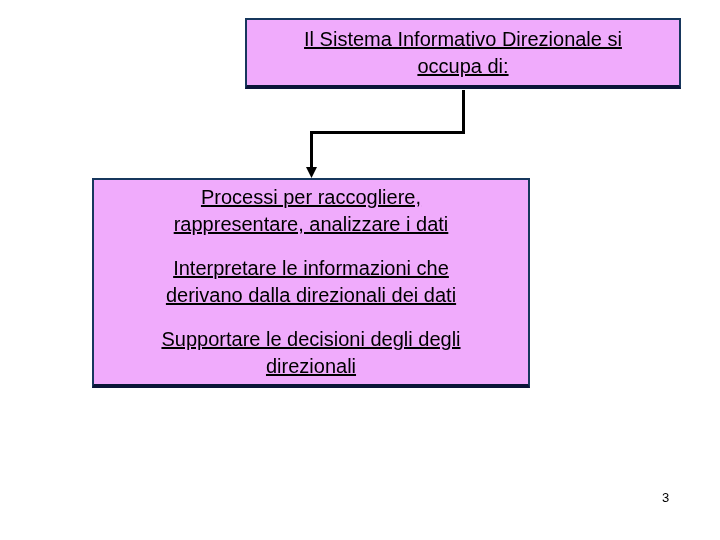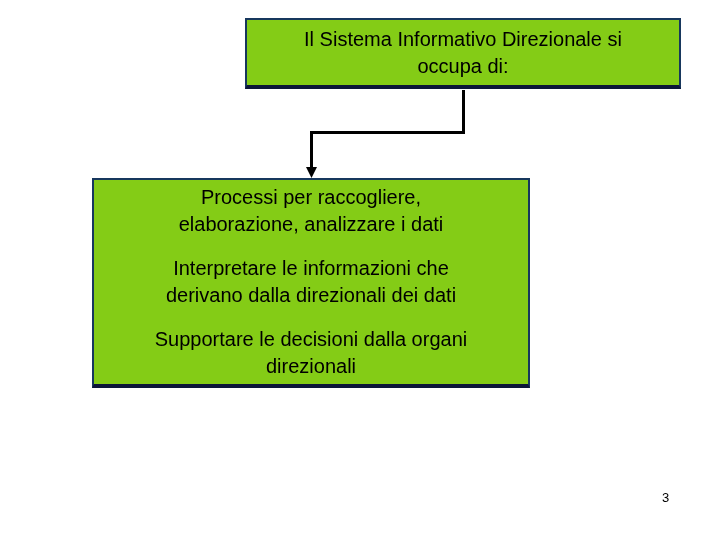--- a/index.html
+++ b/index.html
@@ -12,27 +12,29 @@
     width: 720px;
     height: 540px;
     background: #ffffff;
     font-family: "Liberation Sans", "DejaVu Sans", sans-serif;
     color: #000000;
     overflow: hidden;
   }
   .shape-box {
     position: absolute;
     box-sizing: border-box;
-    background: #84cc16;
+    background: #f0abfc;
     border: 2px solid #17375d;
     border-bottom: 4px solid #0b1538;
     display: flex;
     flex-direction: column;
+    align-items: center;
     justify-content: center;
     text-align: center;
+    text-decoration: underline;
   }
   .title-box {
     left: 245px;
     top: 18px;
     width: 436px;
     height: 71px;
   }
   .title-text {
     font-size: 20px;
     line-height: 27px;
@@ -76,22 +78,22 @@
 occupa di:</div>
   </div>
 
   <svg class="connector-svg" width="720" height="540" viewBox="0 0 720 540">
     <path d="M463.5,90 L463.5,132.5 L311.5,132.5 L311.5,168" fill="none" stroke="#000000" stroke-width="3"></path>
     <polygon points="311.5,178 306,167 317,167" fill="#000000"></polygon>
   </svg>
 
   <div class="shape-box content-box">
     <p class="content-item">Processi per raccogliere,
-elaborazione, analizzare i dati</p>
+rappresentare, analizzare i dati</p>
     <p class="content-item">Interpretare le informazioni che
 derivano dalla direzionali dei dati</p>
-    <p class="content-item">Supportare le decisioni dalla organi
+    <p class="content-item">Supportare le decisioni degli degli
 direzionali</p>
   </div>
 
   <div class="page-number">3</div>
 
 </div>
 
 </body></html>

